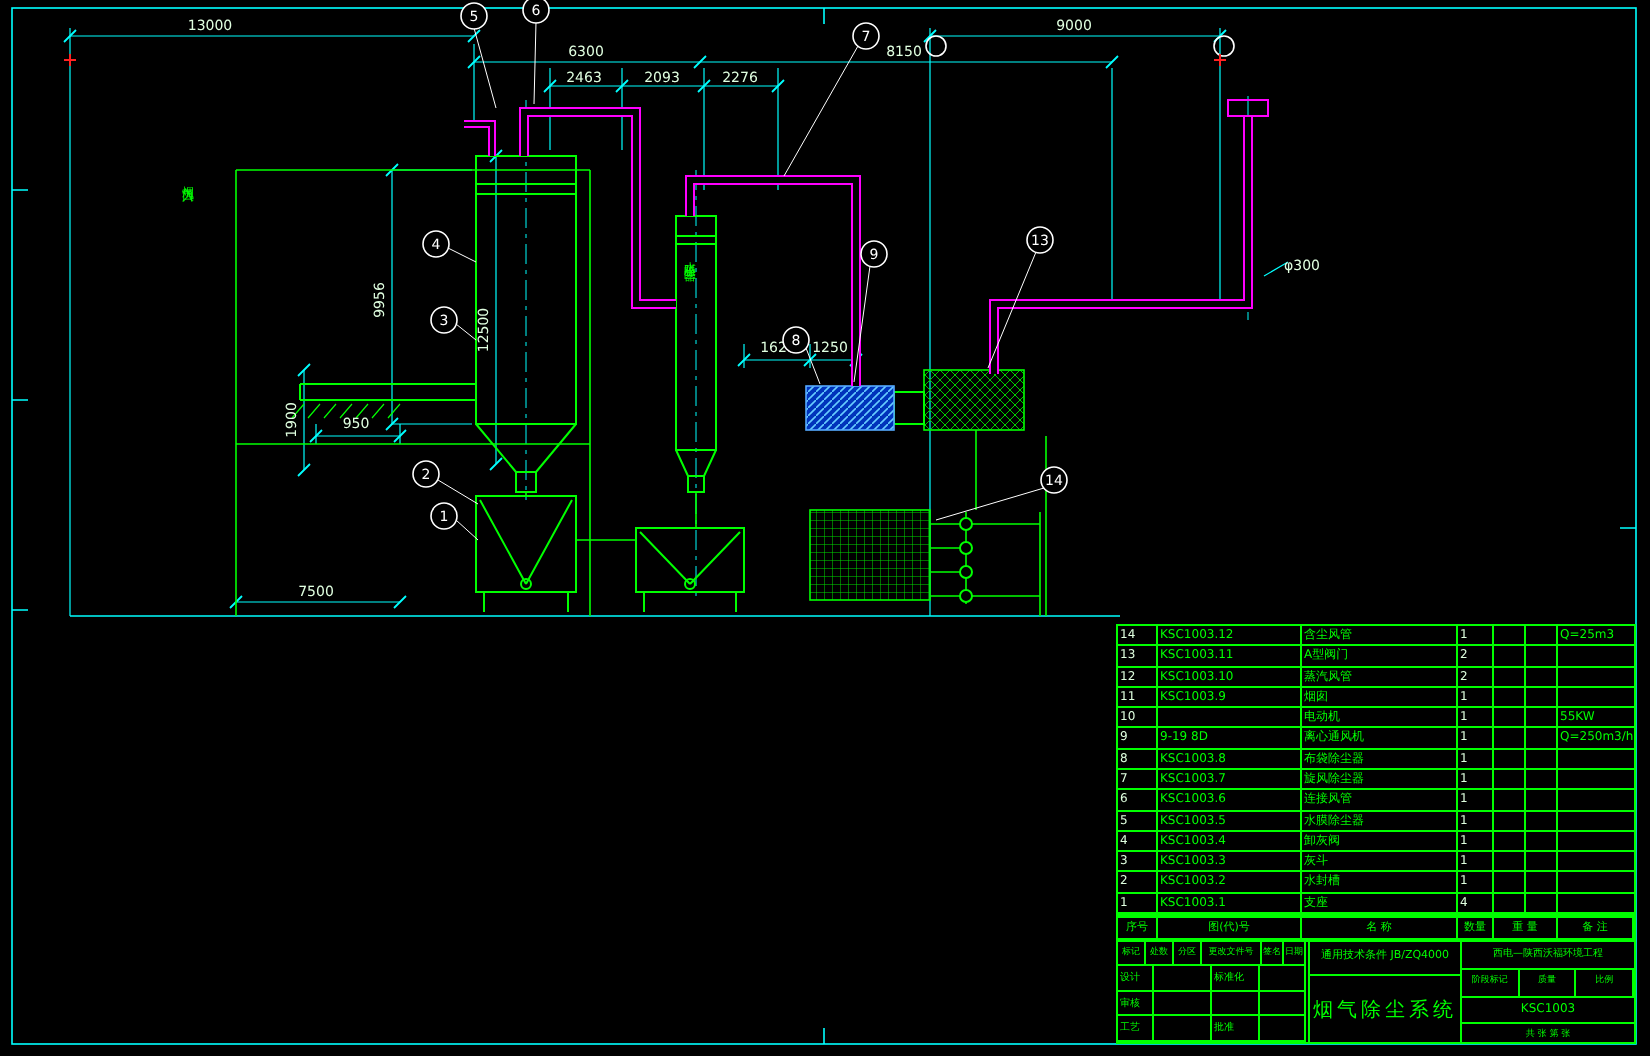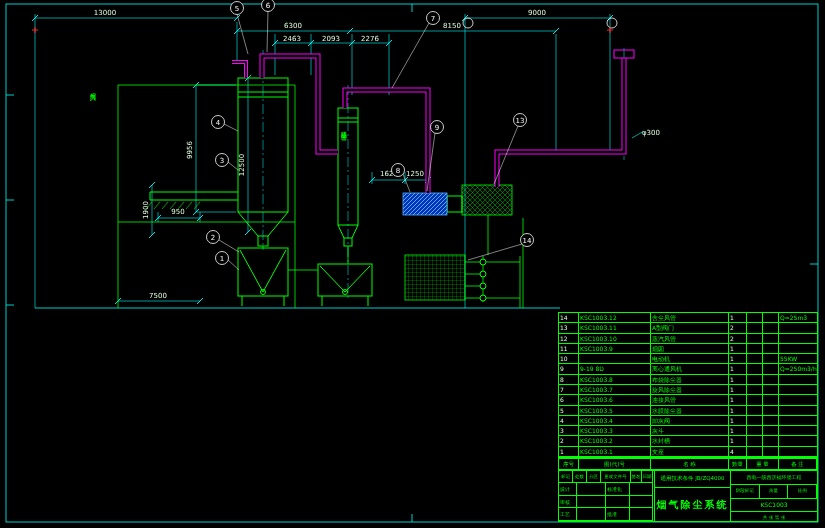--- a/index.html
+++ b/index.html
@@ -25,21 +25,21 @@
   .tblock{position:absolute;left:558px;top:470px;width:260px;height:52px;border:1px solid var(--gr);box-sizing:border-box;}
   .tb{position:absolute;border-right:1px solid var(--gr);box-sizing:border-box;}
   .revrow{display:grid;grid-template-columns:14px 14px 14px 30px 11px 11px;height:12px;}
   .revrow div{border-right:1px solid var(--gr);border-bottom:1px solid var(--gr);font-size:4.5px;
               color:var(--gr);line-height:11px;overflow:hidden;box-sizing:border-box;text-align:center;}
   .sigrow{display:grid;grid-template-columns:18px 29px 24px 23px;height:12.6px;}
   .sigrow div{border-right:1px solid var(--gr);border-bottom:1px solid var(--gr);font-size:5px;
               color:var(--gr);line-height:12px;overflow:hidden;box-sizing:border-box;padding-left:1px;}
   .tb-note{height:16px;border-bottom:1px solid var(--gr);color:var(--gr);font-size:5.5px;
            line-height:15px;text-align:center;overflow:hidden;white-space:nowrap;}
-  .tb-title{height:34px;color:var(--gr);font-size:10px;font-weight:bold;letter-spacing:2px;
+  .tb-title{height:34px;color:var(--gr);font-size:10px;font-weight:normal;letter-spacing:2px;
             display:flex;align-items:center;justify-content:center;overflow:hidden;white-space:nowrap;}
   .tb-co{height:13px;border-bottom:1px solid var(--gr);color:var(--gr);font-size:5px;
          line-height:12px;text-align:center;overflow:hidden;white-space:nowrap;}
   .tb-fields{display:grid;grid-template-columns:1fr 1fr 1fr;height:13px;border-bottom:1px solid var(--gr);}
   .tb-fields div{border-right:1px solid var(--gr);font-size:4.5px;color:var(--gr);line-height:12px;
                  text-align:center;overflow:hidden;box-sizing:border-box;}
   .tb-dno{height:12px;border-bottom:1px solid var(--gr);color:var(--gr);font-size:6px;
           line-height:11px;text-align:center;overflow:hidden;}
   .tb-sheet{height:12px;color:var(--gr);font-size:4.5px;line-height:11px;text-align:center;overflow:hidden;}
 </style>

